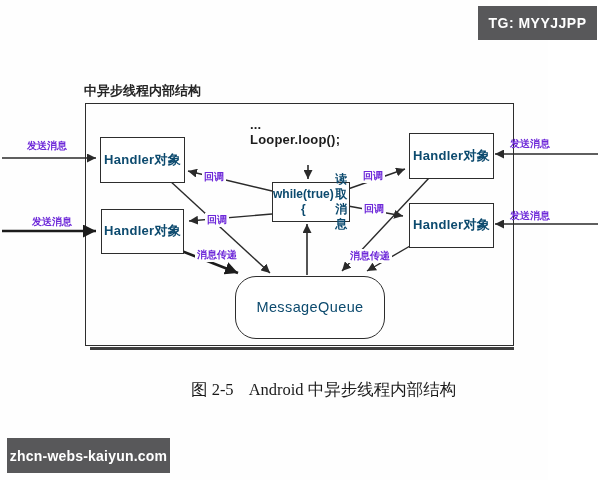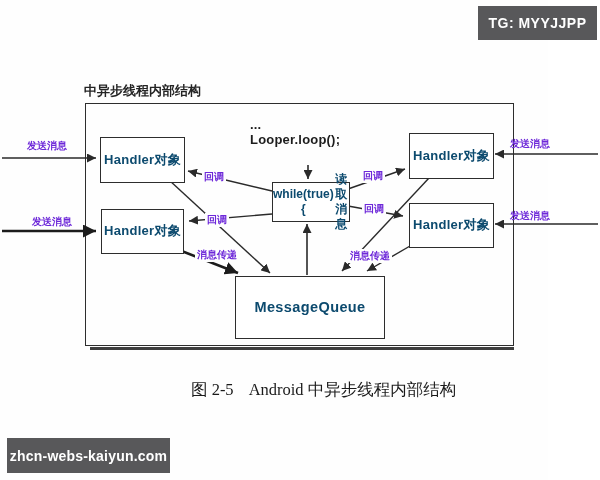--- a/index.html
+++ b/index.html
@@ -38,21 +38,21 @@
     display:flex;flex-direction:row;align-items:center;justify-content:center;
     color:#0c4a6e;line-height:1.25;text-align:center;
   }
   .handler{font-size:13px;font-weight:600;letter-spacing:.3px;}
   .h-tl{left:100px;top:137px;width:83px;height:44px;}
   .h-bl{left:101px;top:209px;width:81px;height:43px;}
   .h-tr{left:409px;top:133px;width:83px;height:44px;}
   .h-br{left:409px;top:203px;width:83px;height:43px;}
 
   .while-box{left:272px;top:182px;width:76px;height:38px;font-size:12px;font-weight:600;}
-  .mq-box{left:235px;top:276px;width:148px;height:61px;font-size:14.5px;font-weight:700;letter-spacing:.4px;}
+  .mq-box{left:235px;top:276px;width:148px;height:61px;font-size:14.5px;font-weight:400;letter-spacing:.4px;border-radius:21px;}
 
   .looper{
     position:absolute;left:250px;top:117px;font-size:13px;line-height:15px;
     color:#1d1d1d;font-weight:600;letter-spacing:.2px;
   }
 
   .lab{
     position:absolute;font-size:10px;font-weight:700;color:#6d28d9;white-space:nowrap;
   }
   .on-line{background:#fefefe;padding:0 2px;}

